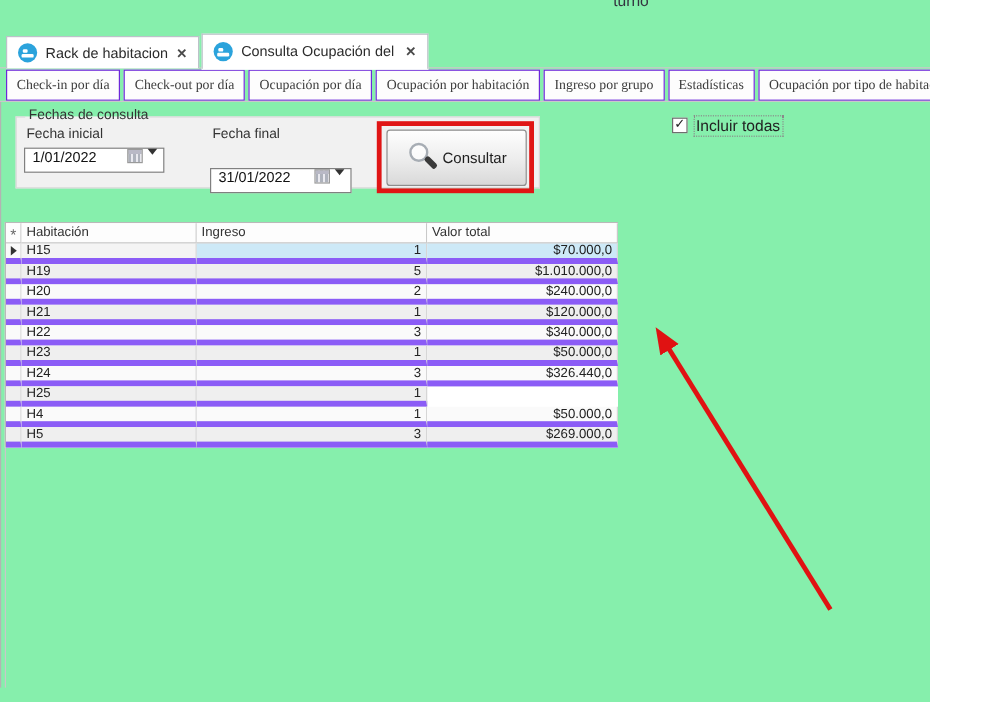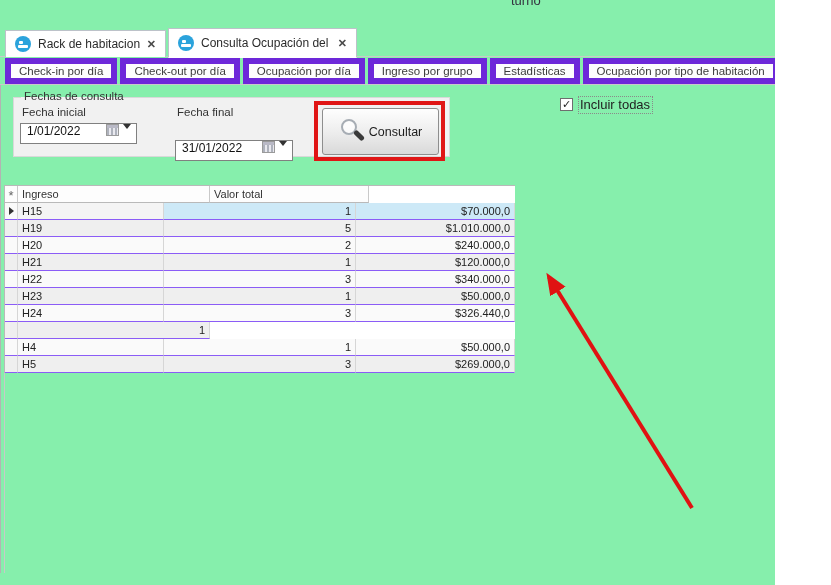--- a/index.html
+++ b/index.html
@@ -19,21 +19,21 @@
   .strip-line { position:absolute; left:0; top:56px; width:831px; height:1px; background:#c9c9c9; }
   .tabicon { position:relative; width:16px; height:16px; border-radius:50%; background:#2ba3dc; flex:0 0 16px; }
   .tabicon .bed-bar { position:absolute; left:3px; top:9px; width:10px; height:3px; background:#fff; border-radius:1px; }
   .tabicon .bed-pillow { position:absolute; left:4px; top:5px; width:4px; height:3px; background:#fff; border-radius:1px; }
   .doctab-label { font-size:12px; color:#2b2b2b; white-space:nowrap; overflow:hidden; }
   .tabclose { font-size:11px; font-weight:bold; color:#4a4a4a; margin-left:auto; cursor:default; }
 
   
   .subtabs { position:absolute; left:5px; top:58px; height:26px; display:flex; gap:3px; width:900px; }
   .subtab { height:26px; display:flex; align-items:center; padding:0 8px;
-    background:#fdfdfd; border:6px solid #6d28d9; font-size:11.5px; color:#3c3c3c; white-space:nowrap; }
+    background:#fdfdfd; border:1px solid #6d28d9; font-size:11.5px; color:#3c3c3c; white-space:nowrap;font-family:Liberation Serif, serif; }
   .subtab-line { position:absolute; left:0; top:84px; width:831px; height:1px; background:#c9c9c9; }
 
   
   .vline-a { position:absolute; left:0; top:85px; width:1px; height:488px; background:#b3b3b3; }
   .vline-b { position:absolute; left:4px; top:185px; width:1px; height:388px; background:#c8c8c8; }
 
   
   .groupbox { position:absolute; left:13px; top:97px; width:437px; height:60px;
     background:#f1f1f1; border-left:1px solid #d9d9d9; border-right:1px solid #d9d9d9; border-bottom:1px solid #d9d9d9; }
   .gb-top-a { position:absolute; left:13px; top:97px; width:8px; height:1px; background:#d9d9d9; }
@@ -70,21 +70,21 @@
     border:1px solid #6e6e6e; font-size:11px; line-height:11px; text-align:center; color:#222; }
   .chk-box .mark { visibility:hidden; }
   .chk-box.checked .mark { visibility:visible; }
   .chk-label { position:absolute; left:578px; top:96px; font-size:13px; color:#222;
     border:1px dotted #8a8a8a; padding:0 2px 1px 1px; }
 
   
   .grid { position:absolute; left:4px; top:185px; width:511px; background:#fff;
     border-top:1px solid #b9b9b9; border-left:1px solid #b9b9b9; font-size:11px; }
   .grow { display:flex; height:17px; }
-  .gcell { height:17px; border-right:1px solid #d6d6d6; border-bottom:1px solid #8b5cf6;
+  .gcell { height:17px; border-right:1px solid #d6d6d6; border-bottom:5px solid #8b5cf6;
     display:flex; align-items:center; overflow:hidden; white-space:nowrap; }
   .grow.head .gcell { border-right:1px solid #c9c9c9; border-bottom:1px solid #b9b9b9; background:#fdfdfd; color:#333; }
   .c-sel { width:13px; justify-content:center; }
   .c-hab { width:146px; padding-left:4px; }
   .c-noc { width:192px; justify-content:flex-end; padding-right:4px; }
   .c-val { width:159px; justify-content:flex-end; padding-right:4px; }
   .sel-glyph { font-size:13px; color:#666; line-height:10px; margin-top:3px; }
   .row-arrow { width:0; height:0; border-left:5px solid #333; border-top:4px solid transparent; border-bottom:4px solid transparent; }
   .grow.even .gcell { background:#fafafa; }
   .grow.odd  .gcell { background:#efefef; }
@@ -118,20 +118,21 @@
         <span class="bed-bar"></span>
     </span>
     <span class="doctab-label">Consulta Ocupación del hotel</span>
     <span class="tabclose">✕</span>
   </div>
 
   <div class="subtabs" id="subtabs">
       <div class="subtab">Check-in por día</div>
       <div class="subtab">Check-out por día</div>
       <div class="subtab">Ocupación por día</div>
+      <div class="subtab">Ocupación por habitación</div>
       <div class="subtab">Ingreso por grupo</div>
       <div class="subtab">Estadísticas</div>
       <div class="subtab">Ocupación por tipo de habitación</div>
     </div>
   <div class="subtab-line"></div>
 
   <div class="vline-a"></div>
   <div class="vline-b"></div>
 
   <div class="groupbox"></div>
@@ -165,20 +166,21 @@
   <div class="chk-box checked" id="chk">
     <span class="mark">✓</span>
   </div>
   <span class="chk-label">Incluir todas</span>
 
   <div class="grid">
     <div class="grow head">
       <div class="gcell c-sel">
         <span class="sel-glyph">*</span>
       </div>
+      <div class="gcell c-hab">Habitación</div>
       <div class="gcell c-noc" style="justify-content:flex-start; padding-left:4px;">Ingreso</div>
       <div class="gcell c-val" style="justify-content:flex-start; padding-left:4px;">Valor total</div>
     </div>
     <div id="grid-body">
         <div class="grow even selected">
           <div class="gcell c-sel">
             <span class="row-arrow"></span>
           </div>
           <div class="gcell c-hab">H15</div>
           <div class="gcell c-noc">1</div>
@@ -215,20 +217,21 @@
           <div class="gcell c-val">$50.000,0</div>
         </div>
         <div class="grow even">
           <div class="gcell c-sel"></div>
           <div class="gcell c-hab">H24</div>
           <div class="gcell c-noc">3</div>
           <div class="gcell c-val">$326.440,0</div>
         </div>
         <div class="grow odd">
           <div class="gcell c-sel"></div>
+          <div class="gcell c-hab">H25</div>
           <div class="gcell c-noc">1</div>
         </div>
         <div class="grow even">
           <div class="gcell c-sel"></div>
           <div class="gcell c-hab">H4</div>
           <div class="gcell c-noc">1</div>
           <div class="gcell c-val">$50.000,0</div>
         </div>
         <div class="grow odd">
           <div class="gcell c-sel"></div>

